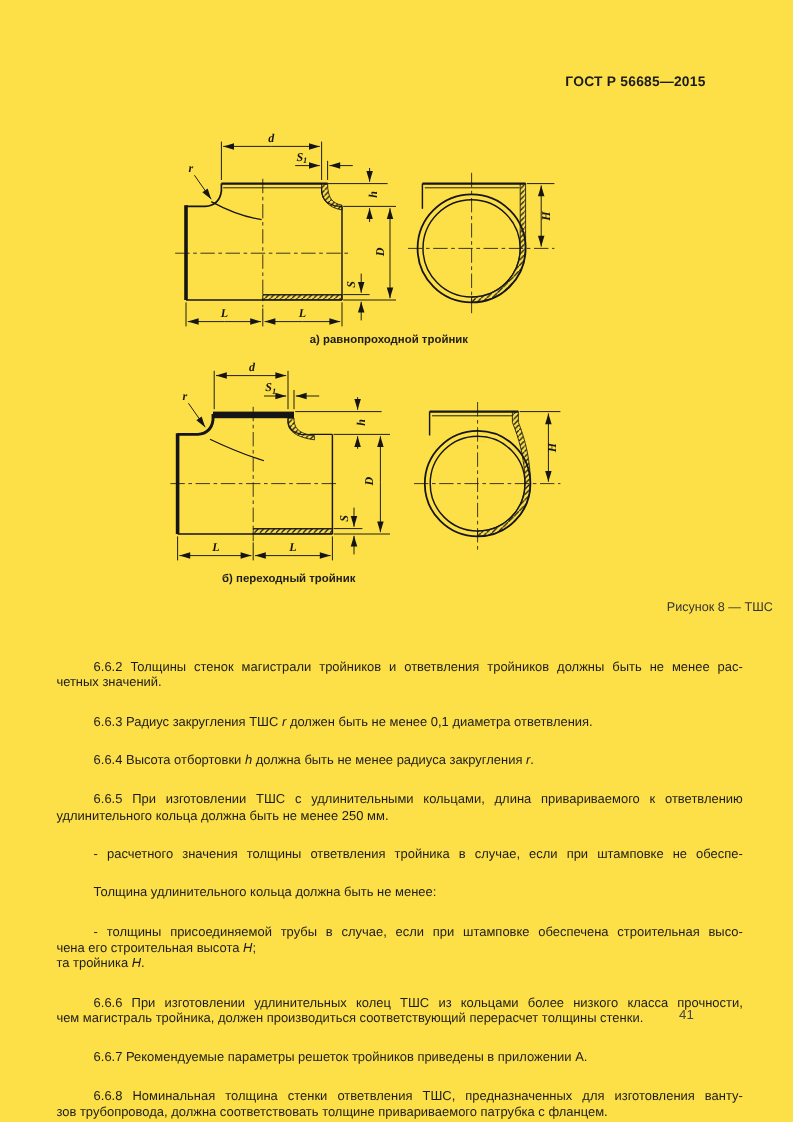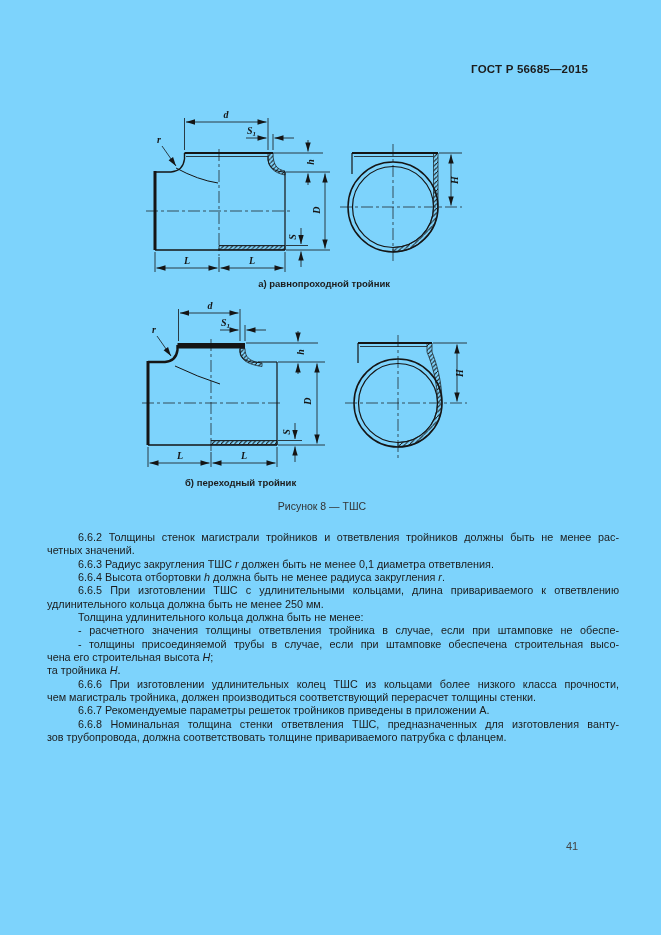--- a/index.html
+++ b/index.html
@@ -1,27 +1,27 @@
 <!DOCTYPE html>
 <html><head>
 <meta charset="utf-8">
 <style>
   html,body{margin:0;padding:0;background:#e8e8e8;}
-  .page{position:relative;width:661px;height:935px;background:#7dd3fc;
+  .page{position:relative;width:661px;height:935px;background:#fde047;
         font-family:"Liberation Sans",sans-serif;color:#1c1c1c;overflow:hidden;margin:0 auto;}
   .doc-number{position:absolute;top:63px;right:73px;font-size:11.5px;font-weight:bold;letter-spacing:.2px;}
   svg.fig{position:absolute;left:140px;}
   .fig-a{top:100px;width:470px;height:195px;}
   .fig-b{top:300px;width:470px;height:172px;}
   .cap-a{position:absolute;top:278px;left:150px;width:240px;text-align:right;font-size:9.5px;font-weight:bold;}
   .cap-b{position:absolute;top:477px;left:185px;width:240px;text-align:left;font-size:9.5px;font-weight:bold;}
-  .fig-caption{position:absolute;top:500px;left:0;width:644px;text-align:center;font-size:10.5px;color:#333;}
+  .fig-caption{position:absolute;top:500px;left:0;width:644px;text-align:right;font-size:10.5px;color:#333;}
   .body-text{position:absolute;top:531px;left:47px;width:572px;font-size:10.8px;line-height:13.35px;}
   .bline{white-space:normal;}
-  .bline.ind{text-indent:31px;}
+  .bline.ind{text-indent:31px;margin-top:19px;}
   .bline.fill{text-align:justify;text-align-last:justify;}
   .page-number{position:absolute;top:840px;left:548px;width:48px;text-align:center;font-size:11px;color:#444;}
   
   .ol{fill:none;stroke:#151515;stroke-width:1.4;}
   .tk{stroke-width:3;}
   .md{stroke-width:1.8;}
   .tn{stroke-width:0.8;}
   .dm{fill:none;stroke:#151515;stroke-width:0.8;}
   .cl{fill:none;stroke:#151515;stroke-width:0.7;stroke-dasharray:12 3 3 3;}
   .ht{stroke:#151515;stroke-width:0.7;}
@@ -215,22 +215,22 @@
 
   <div class="fig-caption">Рисунок 8 — ТШС</div>
 
   <div class="body-text">
       <div class="bline ind fill">6.6.2 Толщины стенок магистрали тройников и ответвления тройников должны быть не менее рас-</div>
       <div class="bline">четных значений.</div>
       <div class="bline ind">6.6.3 Радиус закругления ТШС <i>r</i> должен быть не менее 0,1 диаметра ответвления.</div>
       <div class="bline ind">6.6.4 Высота отбортовки <i>h</i> должна быть не менее радиуса закругления <i>r</i>.</div>
       <div class="bline ind fill">6.6.5 При изготовлении ТШС с удлинительными кольцами, длина привариваемого к ответвлению</div>
       <div class="bline">удлинительного кольца должна быть не менее 250 мм.</div>
+      <div class="bline ind fill">- расчетного значения толщины ответвления тройника в случае, если при штамповке не обеспе-</div>
       <div class="bline ind">Толщина удлинительного кольца должна быть не менее:</div>
-      <div class="bline ind fill">- расчетного значения толщины ответвления тройника в случае, если при штамповке не обеспе-</div>
       <div class="bline ind fill">- толщины присоединяемой трубы в случае, если при штамповке обеспечена строительная высо-</div>
       <div class="bline">чена его строительная высота <i>H</i>;</div>
       <div class="bline">та тройника <i>H</i>.</div>
       <div class="bline ind fill">6.6.6 При изготовлении удлинительных колец ТШС из кольцами более низкого класса прочности,</div>
       <div class="bline">чем магистраль тройника, должен производиться соответствующий перерасчет толщины стенки.</div>
       <div class="bline ind">6.6.7 Рекомендуемые параметры решеток тройников приведены в приложении А.</div>
       <div class="bline ind fill">6.6.8 Номинальная толщина стенки ответвления ТШС, предназначенных для изготовления ванту-</div>
       <div class="bline">зов трубопровода, должна соответствовать толщине привариваемого патрубка с фланцем.</div>
     </div>
 

